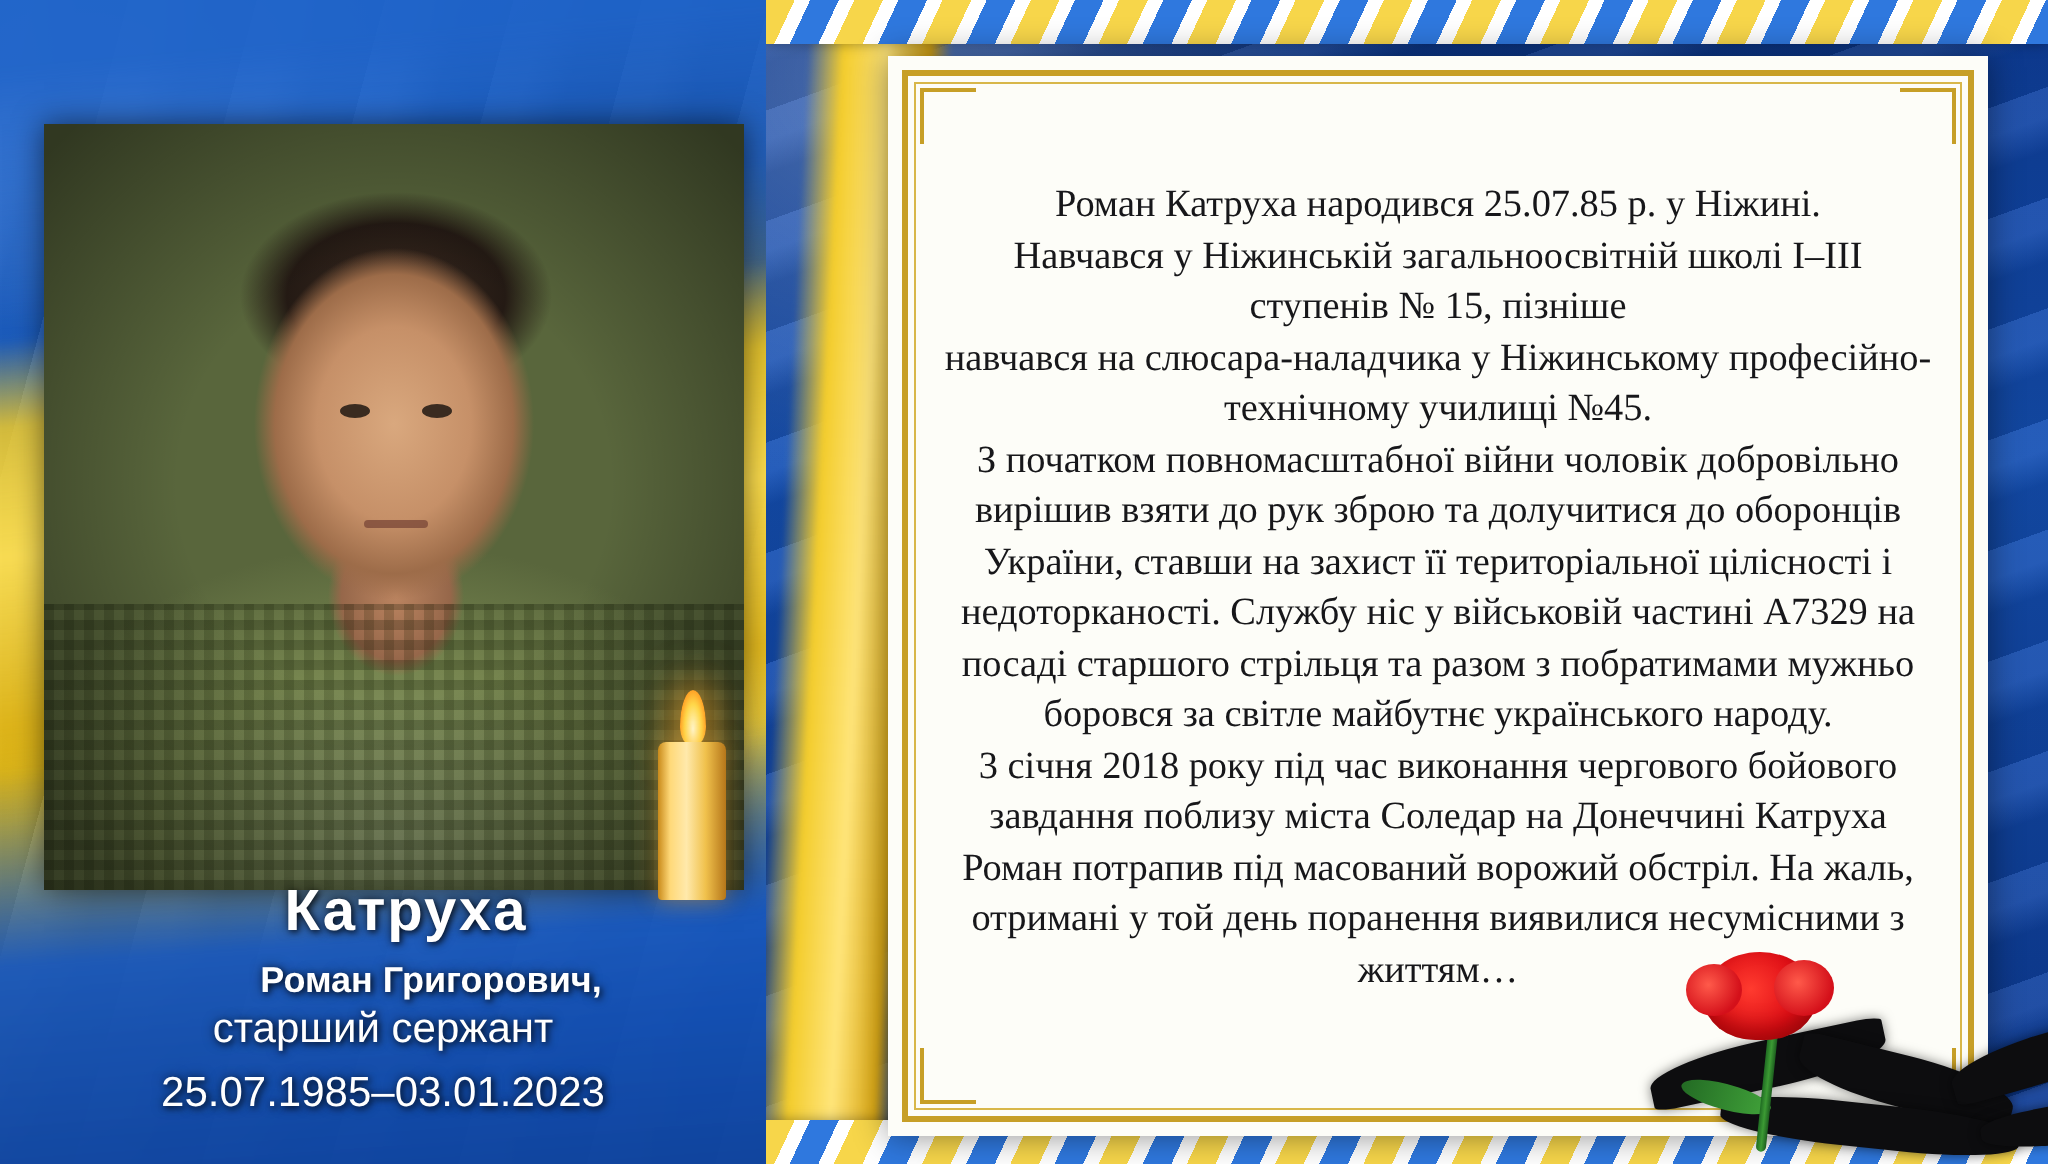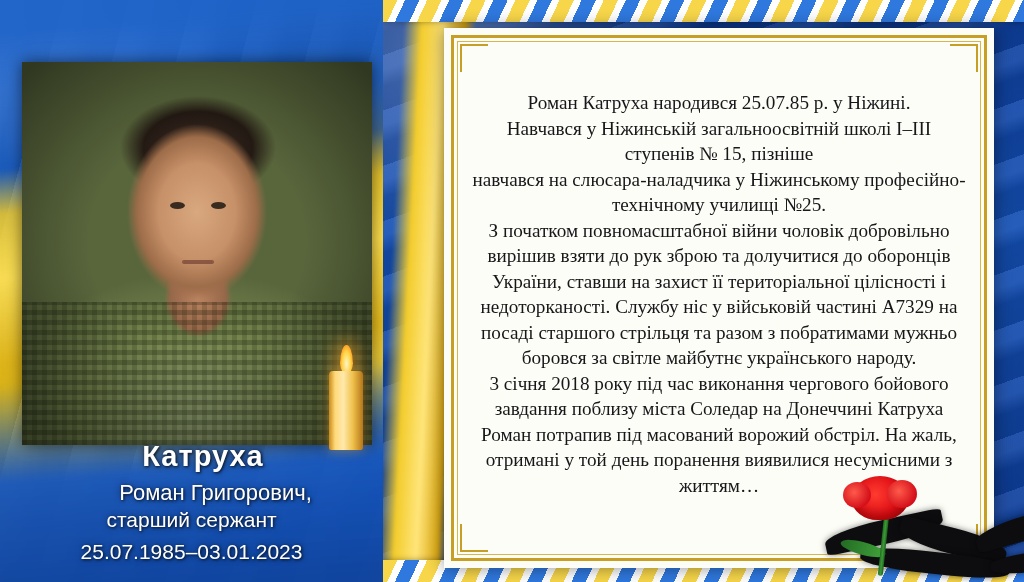--- a/index.html
+++ b/index.html
@@ -161,22 +161,22 @@
     text-shadow: 1px 1px 3px rgba(0,0,0,0.75), 0 0 6px rgba(0,0,0,0.5);
   }
   .nameplate .surname {
     font-size: 29px;
     font-weight: bold;
     letter-spacing: 1px;
     line-height: 1.15;
     padding-left: 23px;
   }
   .nameplate .given {
-    font-size: 22px;
-    font-weight: normal;
+    font-size: 18px;
+    font-weight: bold;
     margin-top: 6px;
     line-height: 1.25;
     margin-left: 48px;
   }
   .nameplate .rank {
     font-size: 21px;
     font-weight: normal;
     line-height: 1.25;
   }
   .nameplate .dates {
@@ -373,21 +373,21 @@
       <div class="card-border-outer"></div>
       <div class="card-border-inner"></div>
       <div class="card-corner cc-tl"></div>
       <div class="card-corner cc-tr"></div>
       <div class="card-corner cc-bl"></div>
       <div class="card-corner cc-br"></div>
 
       <div class="bio">
         <p>Роман Катруха народився 25.07.85 р. у Ніжині.</p>
         <p>Навчався у Ніжинській загальноосвітній школі I–III ступенів № 15, пізніше</p>
-        <p>навчався на слюсара-наладчика у Ніжинському професійно-технічному училищі №25.</p>
+        <p>навчався на слюсара-наладчика у Ніжинському професійно-технічному училищі №45.</p>
         <p>З початком повномасштабної війни чоловік добровільно вирішив взяти до рук зброю та долучитися до оборонців України, ставши на захист її територіальної цілісності і недоторканості. Службу ніс у військовій частині А7329 на посаді старшого стрільця та разом з побратимами мужньо боровся за світле майбутнє українського народу.</p>
         <p>3 січня 2018 року під час виконання чергового бойового завдання поблизу міста Соледар на Донеччині Катруха Роман потрапив під масований ворожий обстріл. На жаль, отримані у той день поранення виявилися несумісними з життям…</p>
       </div>
     </div>
 
     <div class="mourning">
       <div class="ribbon-black rb1"></div>
       <div class="ribbon-black rb2"></div>
       <div class="ribbon-black rb3"></div>
 

